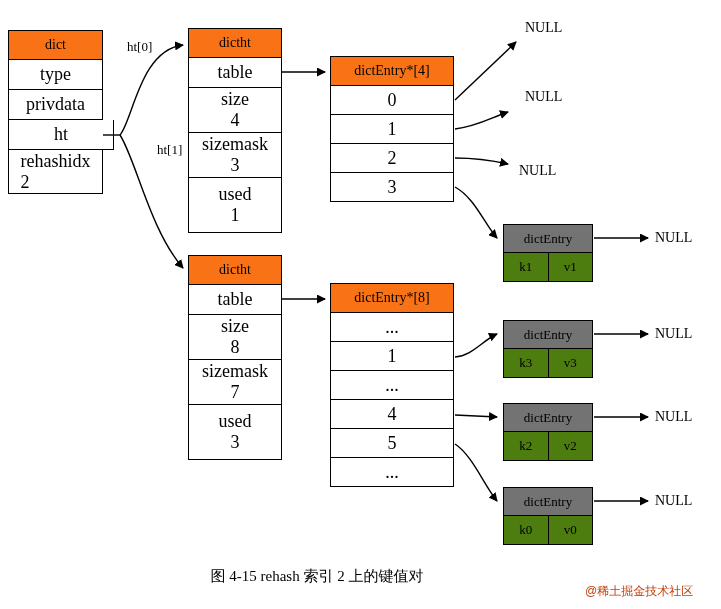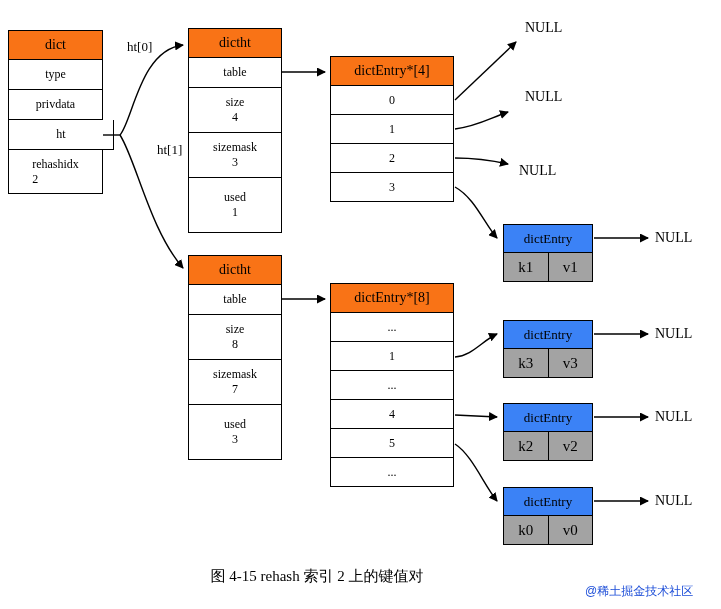--- a/index.html
+++ b/index.html
@@ -33,49 +33,49 @@
   }
   .cell {
     position: absolute;
     border: 1px solid #000;
     border-top: none;
     background: #fff;
     box-sizing: border-box;
     display: flex;
     align-items: center;
     justify-content: center;
-    font-size: 12px;
+    font-size: 18px;
   }
   .label {
     position: absolute;
     font-size: 13px;
     background: transparent;
   }
   .nulltext {
     position: absolute;
     font-size: 14px;
   }
   .entry-head {
     position: absolute;
     border: 1px solid #000;
     box-sizing: border-box;
     display: flex;
     align-items: center;
     justify-content: center;
     font-size: 13px;
-    background: #3b82f6;
+    background: #737373;
   }
   .entry-kv {
     position: absolute;
     border: 1px solid #000;
     border-top: none;
     box-sizing: border-box;
     display: flex;
-    font-size: 15px;
-    background: #a3a3a3;
+    font-size: 13px;
+    background: #4d7c0f;
   }
   .entry-kv > div {
     flex: 1;
     display: flex;
     align-items: center;
     justify-content: center;
   }
   .entry-kv > div.k { border-right: 1px solid #000; }
   svg.arrows {
     position: absolute;
@@ -87,21 +87,21 @@
   .caption {
     position: absolute;
     width: 634px;
     text-align: center;
     font-size: 15px;
     font-family: "Liberation Serif", "DejaVu Serif", serif;
   }
   .watermark {
     position: absolute;
     font-size: 12px;
-    color: #1d4ed8;
+    color: #c2410c;
     font-family: "Liberation Sans", sans-serif;
   }
 </style>
 </head>
 <body>
 
 <div id="canvas">
 
   <div class="box" style="left:8px; top:30px; width:95px; height:30px;">dict</div>
   <div class="cell" style="left:8px; top:60px; width:95px; height:30px;">type</div>

